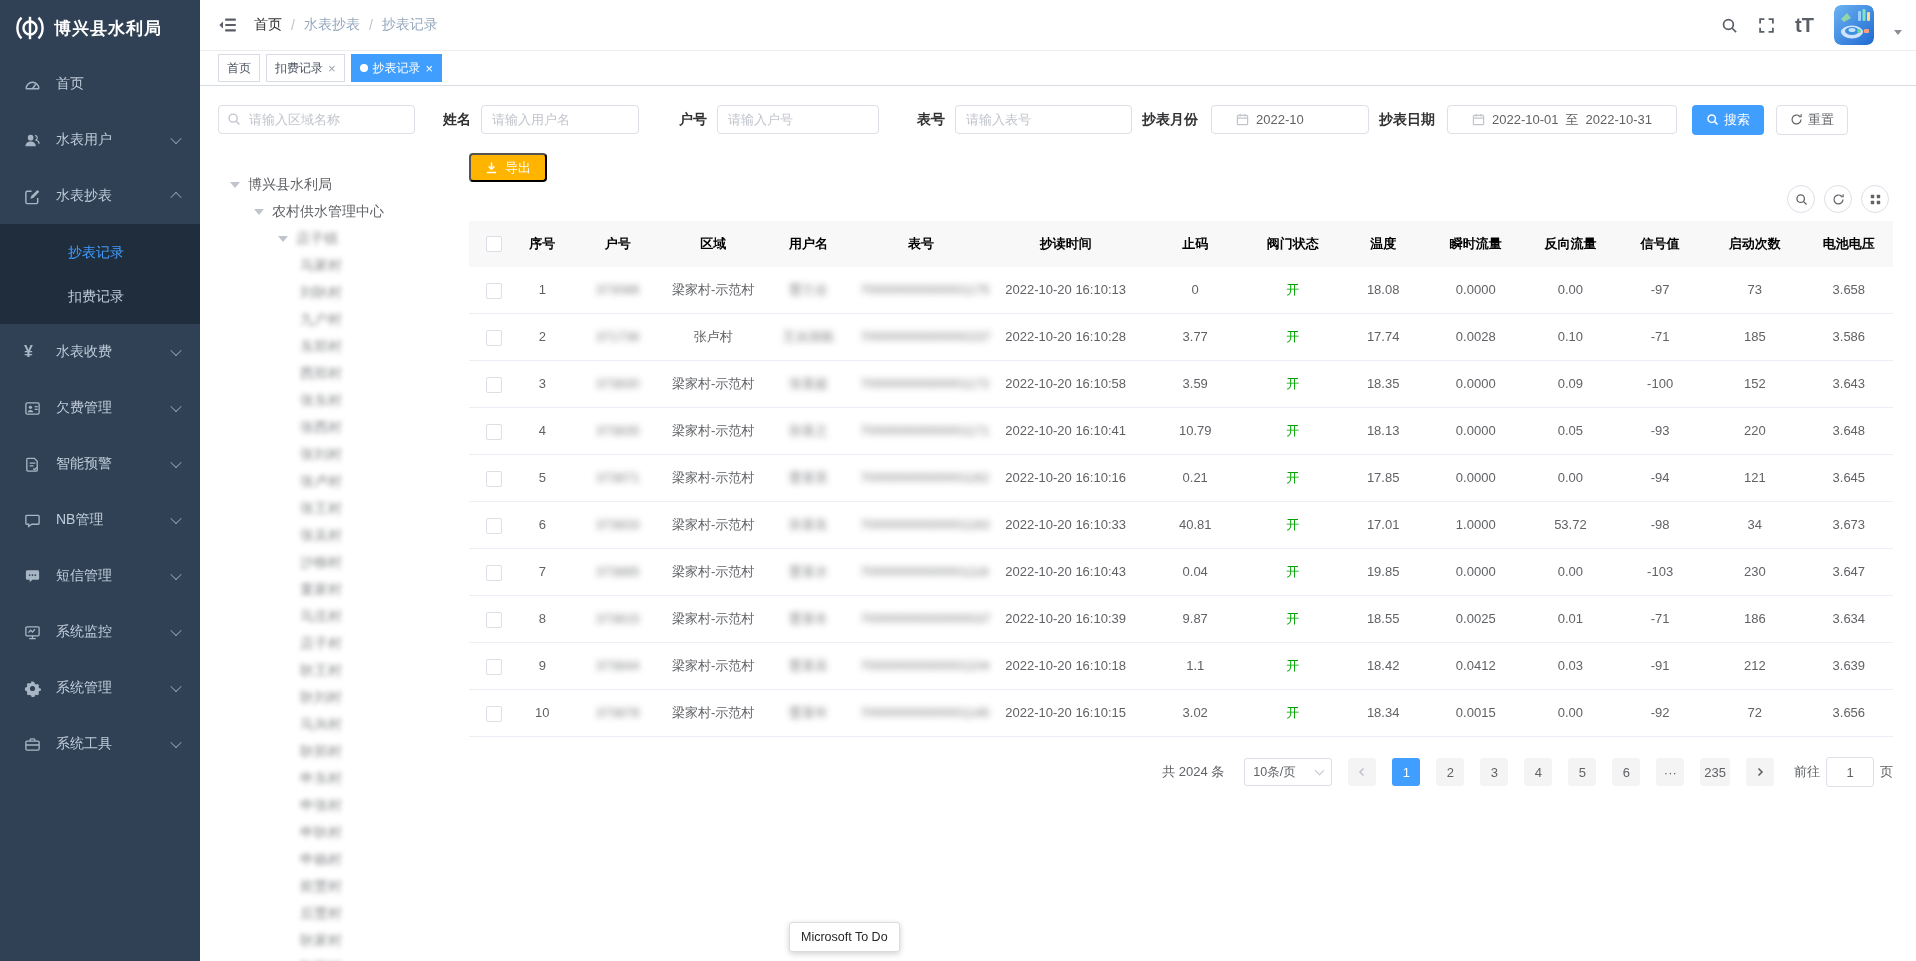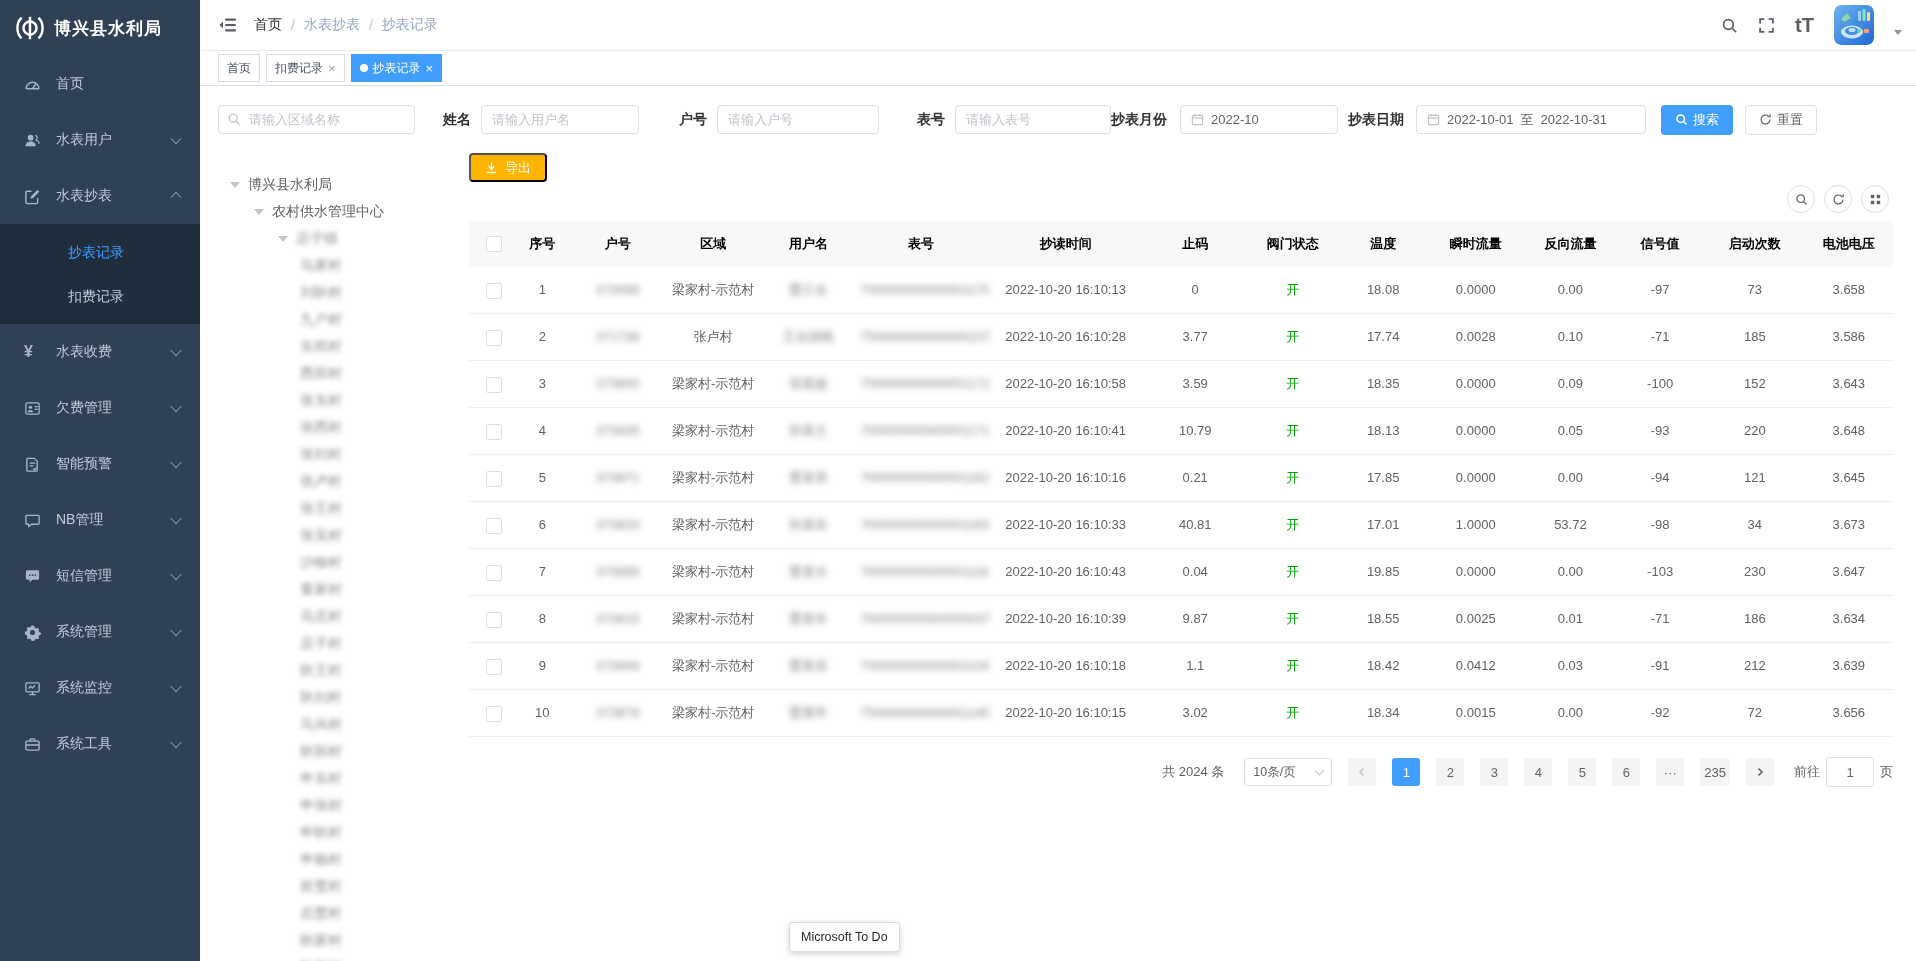--- a/index.html
+++ b/index.html
@@ -43,21 +43,21 @@
 
   .content{padding:18px 23px 0 18px;}
   
   .filter-bar{display:flex;align-items:center;height:31px;}
   .inp{height:29px;border:1px solid #dcdfe6;border-radius:4px;font-size:13px;color:#606266;padding:0 10px;outline:none;box-sizing:border-box;background:#fff;font-family:inherit;}
   .inp::placeholder{color:#c0c4cc;}
   .region-wrap{position:relative;width:197px;margin-right:28px;}
   .region-wrap .inp{width:100%;padding-left:30px;}
   .region-wrap .mag{position:absolute;left:9px;top:7px;color:#c0c4cc;}
   .flabel{font-size:14px;font-weight:700;color:#303133;margin-right:10px;white-space:nowrap;}
-  .date-box{height:29px;border:1px solid #dcdfe6;border-radius:4px;display:flex;align-items:center;gap:7px;padding:0 10px;font-size:13px;color:#606266;box-sizing:border-box;cursor:pointer;background:#fff;}
+  .date-box{height:29px;border:1px solid #dcdfe6;border-radius:4px;display:flex;align-items:center;gap:7px;padding:0 24px;font-size:13px;color:#606266;box-sizing:border-box;cursor:pointer;background:#fff;}
   .date-box .cal{color:#c0c4cc;display:flex;}
   .btn{height:30px;border-radius:4px;display:inline-flex;align-items:center;gap:5px;font-size:13px;padding:0 13px;cursor:pointer;border:1px solid transparent;box-sizing:border-box;white-space:nowrap;}
   .btn-primary{background:var(--accent,#409eff);color:#fff;}
   .btn-plain{background:#fff;border-color:#dcdfe6;color:#606266;}
 
   
   .main-row{display:flex;}
   .left-col{width:225px;flex:none;padding-top:36px;}
   .tree-node{height:27px;display:flex;align-items:center;font-size:14px;color:#606266;cursor:pointer;}
   .tree-caret{width:0;height:0;border-left:5px solid transparent;border-right:5px solid transparent;border-top:6px solid #c0c4cc;margin-right:8px;flex:none;}
@@ -190,37 +190,37 @@
               <circle cx="6" cy="7.5" r=".95" fill="#304156"></circle>
               <circle cx="9" cy="7.5" r=".95" fill="#304156"></circle>
               <circle cx="12" cy="7.5" r=".95" fill="#304156"></circle>
             </svg>
           </span>
           <span>短信管理</span>
           <span class="chev down"></span>
         </div>
         <div class="menu-item">
           <span class="mi">
-            <svg width="17" height="17" viewBox="0 0 18 18">
-              <path fill="currentColor" d="M9 1.6l1.8.4.5 1.8 1.5.9 1.8-.5 1.3 1.3-.5 1.8.9 1.5 1.7.5v1.8l-1.7.5-.9 1.5.5 1.8-1.3 1.3-1.8-.5-1.5.9-.5 1.7H8.1l-.5-1.7-1.5-.9-1.8.5-1.3-1.3.5-1.8-.9-1.5-1.6-.5V8.3l1.6-.5.9-1.5-.5-1.8 1.3-1.3 1.8.5 1.5-.9.5-1.8z"></path>
-              <circle cx="9" cy="9" r="2.7" fill="#304156"></circle>
-            </svg>
-          </span>
-          <span>系统管理</span>
-          <span class="chev down"></span>
-        </div>
-        <div class="menu-item">
-          <span class="mi">
             <svg width="17" height="17" viewBox="0 0 18 18" fill="none" stroke="currentColor" stroke-width="1.4">
               <rect x="2" y="3" width="14" height="9.5" rx="1"></rect>
               <path d="M9 12.5v2.6M5.5 15.5h7"></path>
               <path d="M4.8 9.2l2.2-2.6 2 2 2.6-3"></path>
             </svg>
           </span>
           <span>系统监控</span>
+          <span class="chev down"></span>
+        </div>
+        <div class="menu-item">
+          <span class="mi">
+            <svg width="17" height="17" viewBox="0 0 18 18">
+              <path fill="currentColor" d="M9 1.6l1.8.4.5 1.8 1.5.9 1.8-.5 1.3 1.3-.5 1.8.9 1.5 1.7.5v1.8l-1.7.5-.9 1.5.5 1.8-1.3 1.3-1.8-.5-1.5.9-.5 1.7H8.1l-.5-1.7-1.5-.9-1.8.5-1.3-1.3.5-1.8-.9-1.5-1.6-.5V8.3l1.6-.5.9-1.5-.5-1.8 1.3-1.3 1.8.5 1.5-.9.5-1.8z"></path>
+              <circle cx="9" cy="9" r="2.7" fill="#304156"></circle>
+            </svg>
+          </span>
+          <span>系统管理</span>
           <span class="chev down"></span>
         </div>
         <div class="menu-item">
           <span class="mi">
             <svg width="17" height="17" viewBox="0 0 18 18" fill="none" stroke="currentColor" stroke-width="1.4">
               <rect x="2" y="5.5" width="14" height="9.5" rx="1.2"></rect>
               <path d="M6.5 5.5V4a1 1 0 0 1 1-1h3a1 1 0 0 1 1 1v1.5M2 9.5h14"></path>
             </svg>
           </span>
           <span>系统工具</span>
@@ -309,21 +309,21 @@
                 <path d="M10.6 10.6L14.2 14.2"></path>
               </svg>
           </span>
           <input class="inp" placeholder="请输入区域名称" style="">
         </span>
         <span class="flabel">姓名</span>
         <input class="inp" style="width: 158px; margin-right: 40px;" placeholder="请输入用户名">
         <span class="flabel">户号</span>
         <input class="inp" style="width: 162px; margin-right: 38px;" placeholder="请输入户号">
         <span class="flabel">表号</span>
-        <input class="inp" style="width: 156px; " placeholder="请输入表号">
+        <input class="inp" style="width: 177px; margin-right: 10px;" placeholder="请输入表号">
         <span class="flabel" style="margin-right:13px;">抄表月份</span>
         <span class="date-box" style="width:158px;margin-right:10px;">
           <span class="cal">
             <svg width="13" height="13" viewBox="0 0 14 14" fill="none" stroke="currentColor" stroke-width="1.3">
                 <rect x="1.5" y="2.5" width="11" height="10" rx="1"></rect>
                 <path d="M1.5 5.5h11M4.5 1.2v2.6M9.5 1.2v2.6"></path>
               </svg>
           </span>
           <span>2022-10</span>
         </span>

